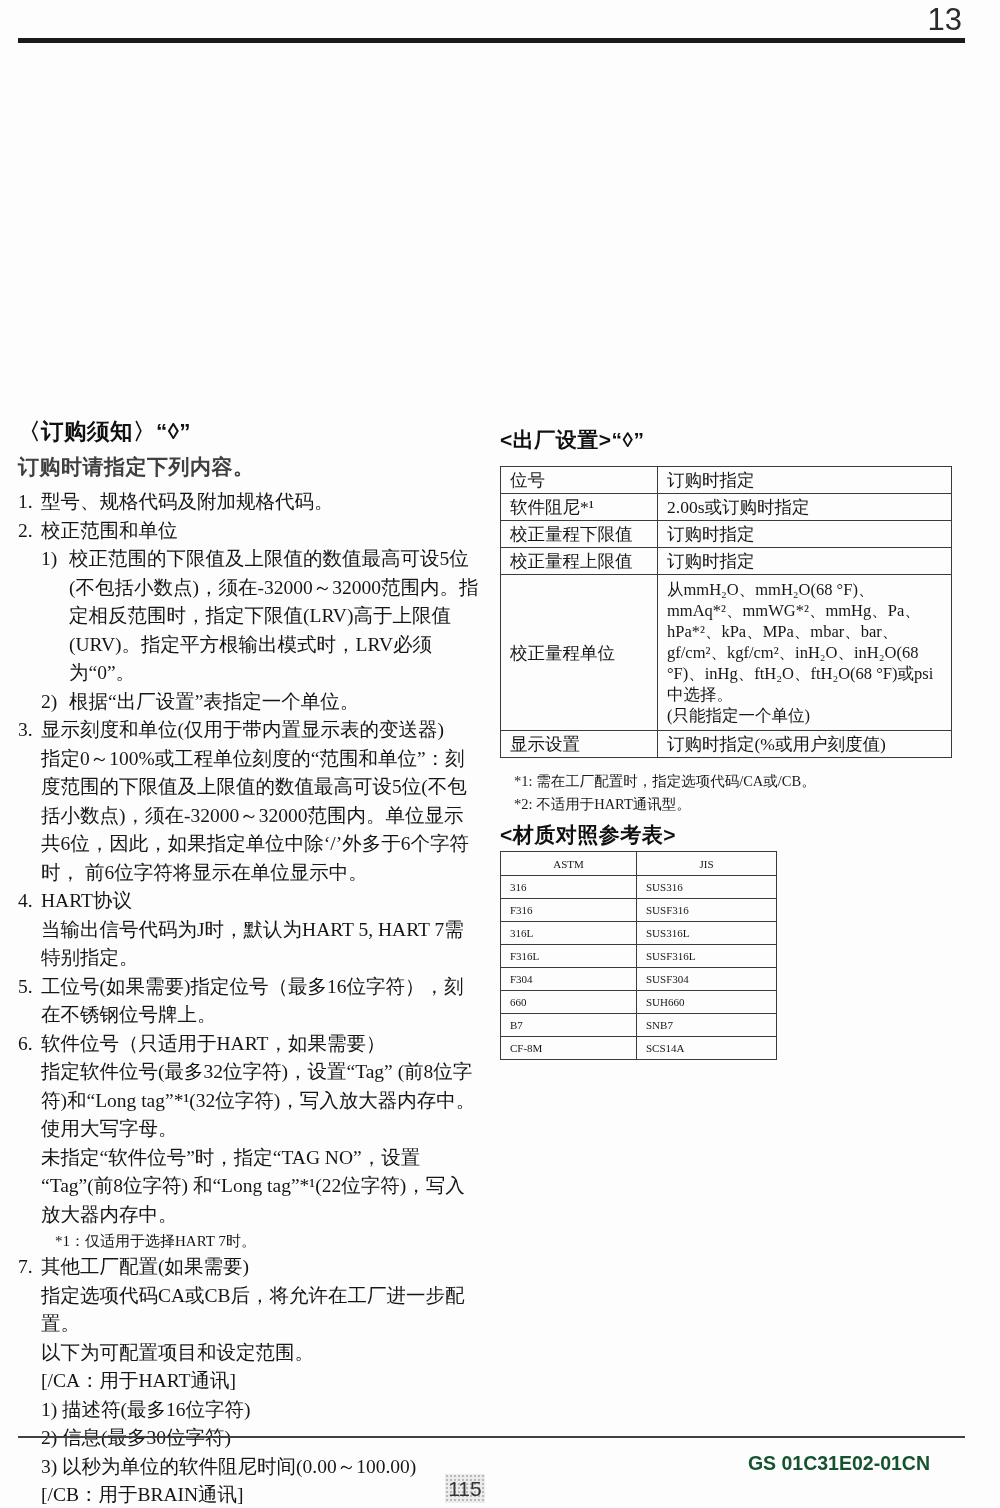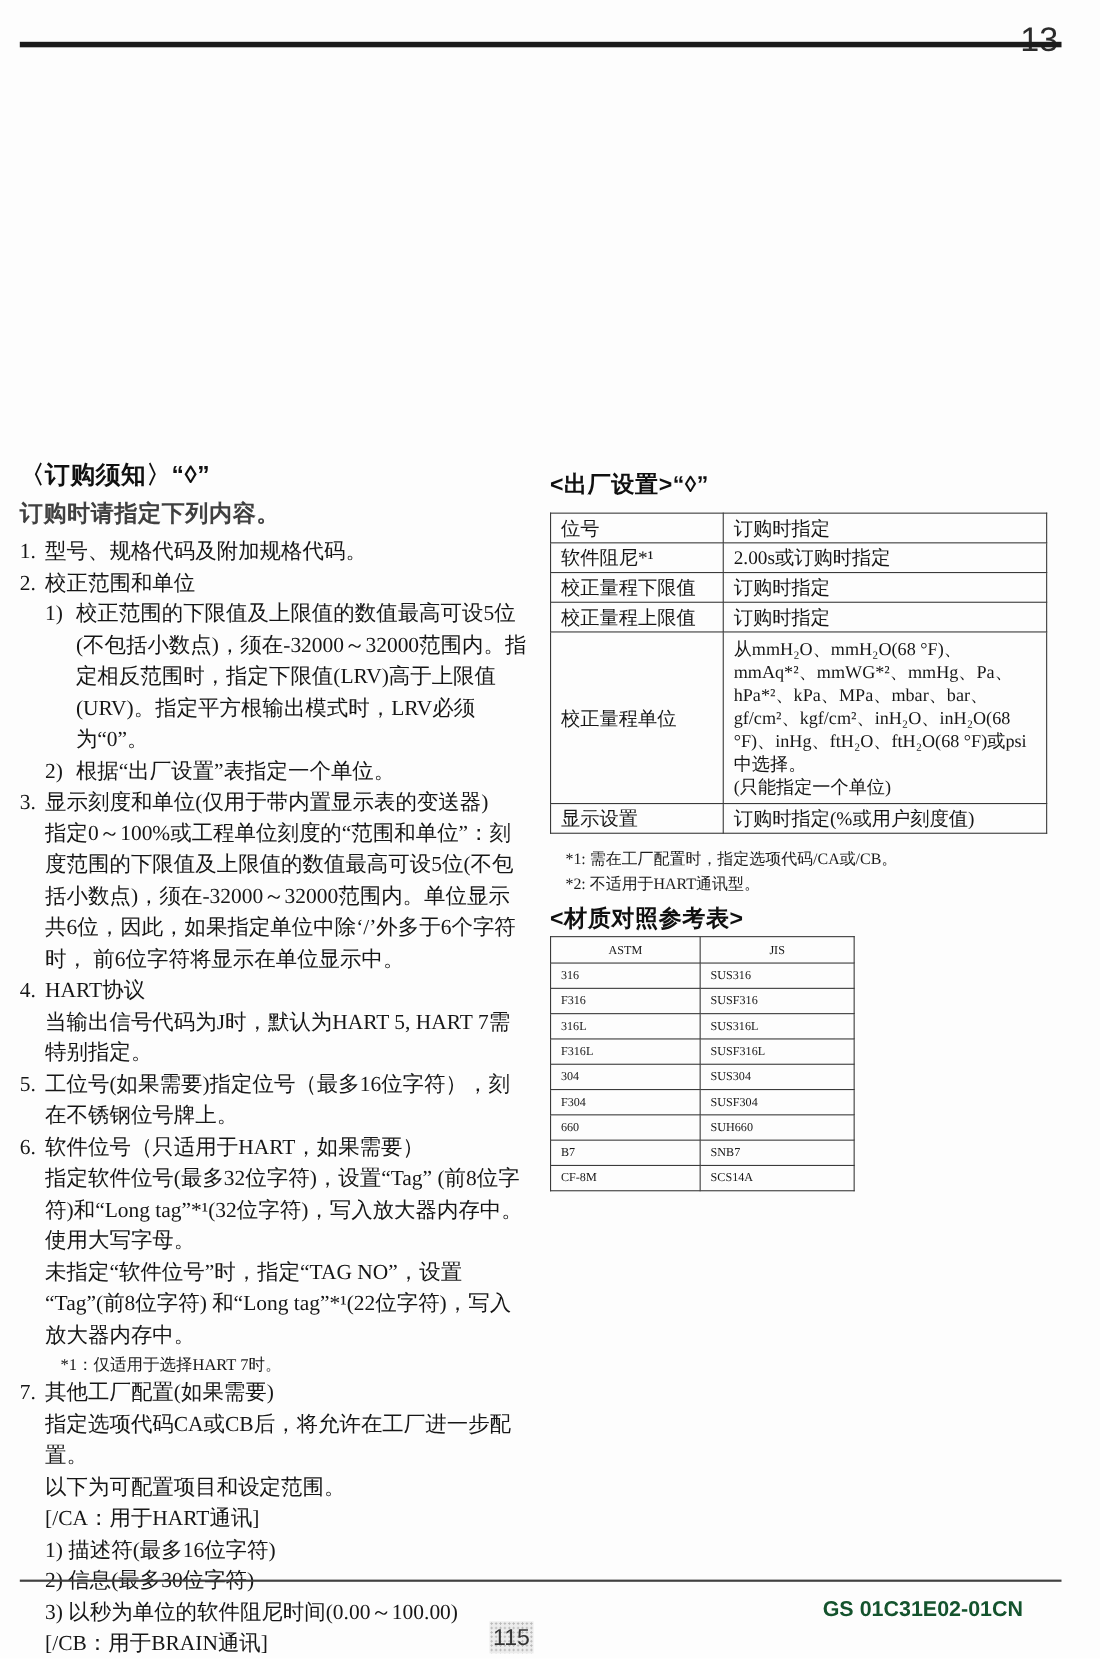--- a/index.html
+++ b/index.html
@@ -5,21 +5,21 @@
   html,body { margin:0; padding:0; background:#ffffff; }
   .page {
     position:relative; width:1000px; height:1508px;
     background:#fdfdfd; color:#161616; overflow:hidden;
     font-family:"Liberation Serif","DejaVu Serif",serif;
   }
   
   .pageno-top {
     position:absolute; top:2px; right:38px;
     font-family:"Liberation Sans","DejaVu Sans",sans-serif;
-    font-size:31px; color:#2b2b2b;margin-top:16px;
+    font-size:31px; color:#2b2b2b;
   }
   .rule-top { position:absolute; top:38px; left:18px; width:947px; height:5px; background:#1b1b1b; }
 
   
   .col-left { position:absolute; left:18px; top:416px; width:463px; }
   .h1 {
     font-family:"Liberation Sans","DejaVu Sans",sans-serif;
     font-weight:bold; font-size:22.5px; color:#101010; letter-spacing:0.5px;
   }
   .h2 {
@@ -197,24 +197,20 @@
         </tr>
         <tr>
           <td>316L</td>
           <td>SUS316L</td>
         </tr>
         <tr>
           <td>F316L</td>
           <td>SUSF316L</td>
         </tr>
         <tr>
-          <td>304</td>
-          <td>SUS304</td>
-        </tr>
-        <tr>
           <td>F304</td>
           <td>SUSF304</td>
         </tr>
         <tr>
           <td>660</td>
           <td>SUH660</td>
         </tr>
         <tr>
           <td>B7</td>
           <td>SNB7</td>

